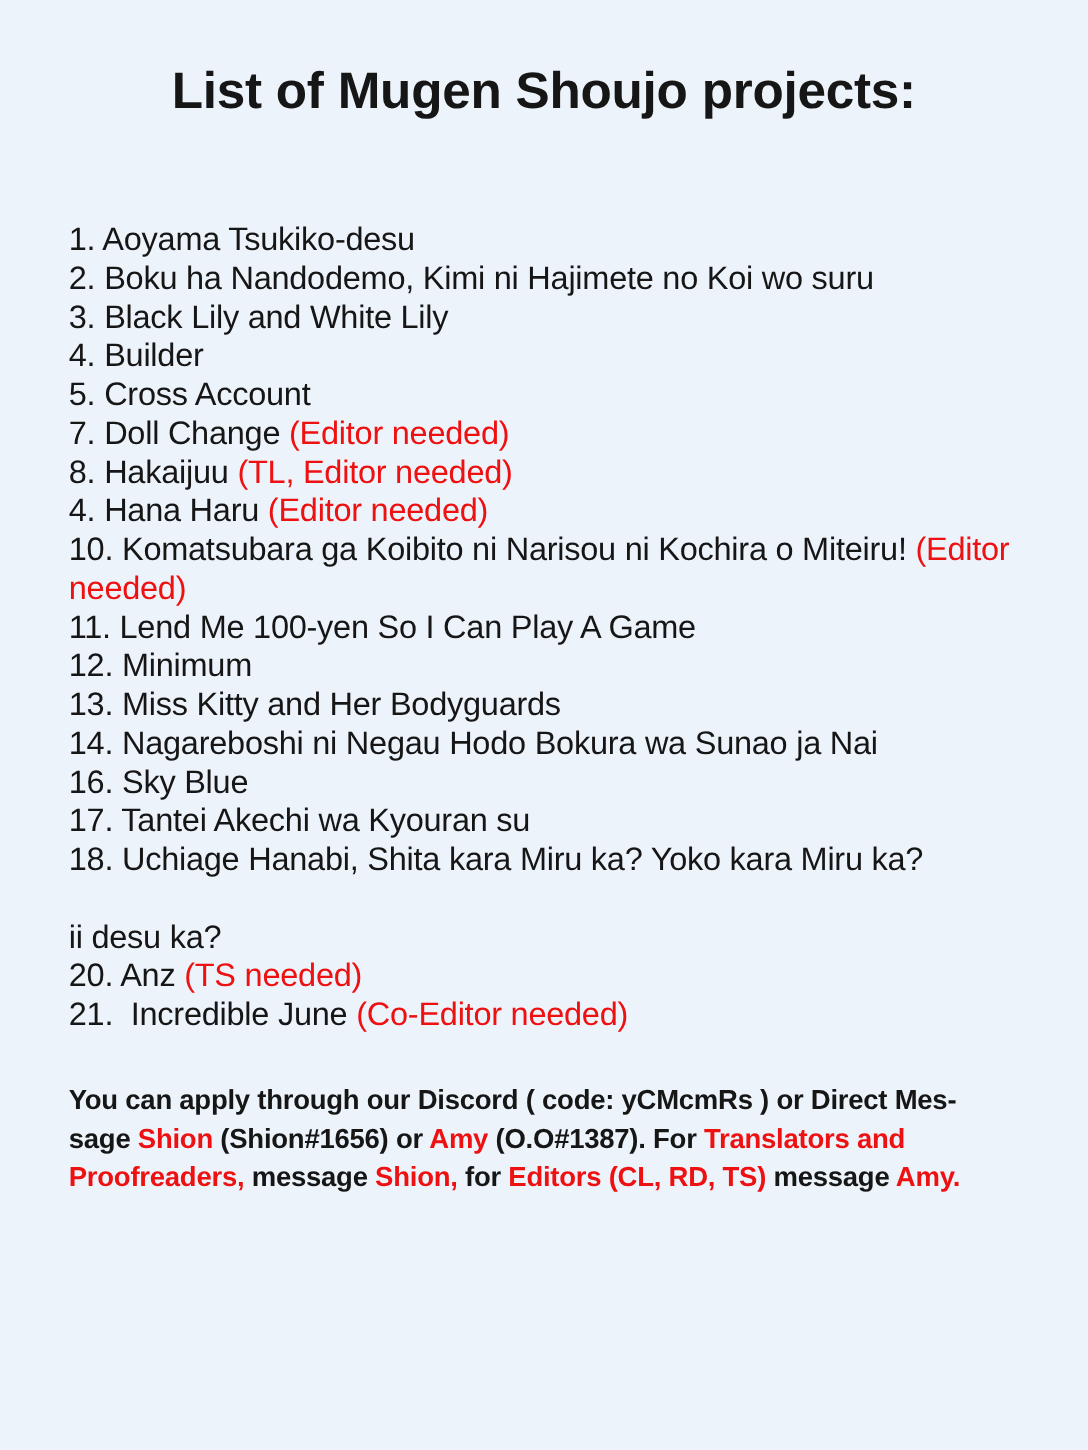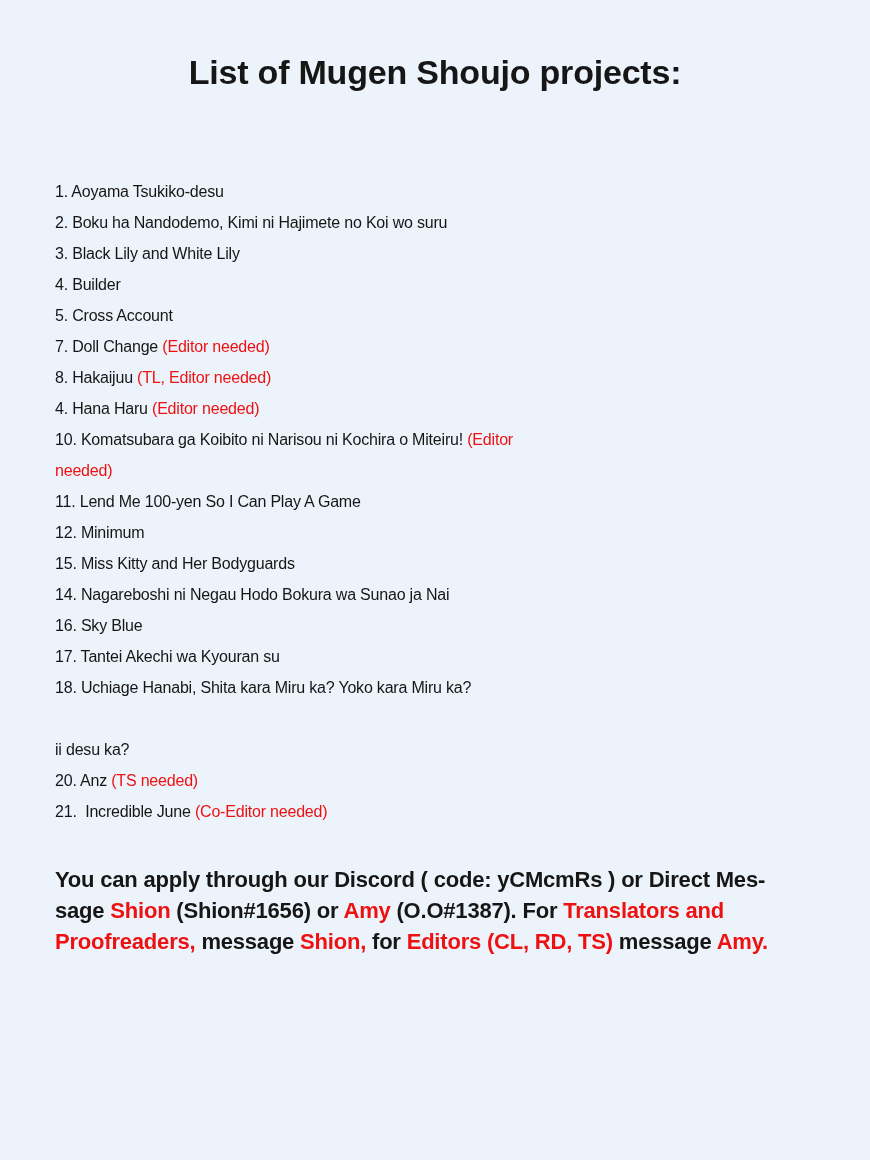--- a/index.html
+++ b/index.html
@@ -17,32 +17,32 @@
   }
   .page {
     width: 870px;
     height: 1160px;
     box-sizing: border-box;
   }
   .title {
     margin: 0;
     padding-top: 52px;
     text-align: center;
-    font-size: 34px;
+    font-size: 41px;
     line-height: 40px;
     font-weight: 600;
     color: #161616;
   }
   .project-list {
     margin: 84px 48px 0 55px;
     width: 767px;
   }
   .item {
     margin: 0;
-    font-size: 16px;
+    font-size: 26px;
     line-height: 31px;
     white-space: pre-wrap;
     word-break: normal;
   }
   .footer-note {
     margin: 37px 48px 0 55px;
     width: 767px;
     font-size: 22px;
     line-height: 31px;
     white-space: pre-wrap;
@@ -62,21 +62,21 @@
       <p class="item"><span>2. Boku ha Nandodemo, Kimi ni Hajimete no Koi wo suru</span></p>
       <p class="item"><span>3. Black Lily and White Lily</span></p>
       <p class="item"><span>4. Builder</span></p>
       <p class="item"><span>5. Cross Account</span></p>
       <p class="item"><span>7. Doll Change </span><span class="red">(Editor needed)</span></p>
       <p class="item"><span>8. Hakaijuu </span><span class="red">(TL, Editor needed)</span></p>
       <p class="item"><span>4. Hana Haru </span><span class="red">(Editor needed)</span></p>
       <p class="item"><span>10. Komatsubara ga Koibito ni Narisou ni Kochira o Miteiru! </span><span class="red">(Editor</span><br><span class="red">needed)</span></p>
       <p class="item"><span>11. Lend Me 100-yen So I Can Play A Game</span></p>
       <p class="item"><span>12. Minimum</span></p>
-      <p class="item"><span>15. Miss Kitty and Her Bodyguards</span></p>
+      <p class="item"><span>13. Miss Kitty and Her Bodyguards</span></p>
       <p class="item"><span>14. Nagareboshi ni Negau Hodo Bokura wa Sunao ja Nai</span></p>
       <p class="item"><span>16. Sky Blue</span></p>
       <p class="item"><span>17. Tantei Akechi wa Kyouran su</span></p>
       <p class="item"><span>18. Uchiage Hanabi, Shita kara Miru ka? Yoko kara Miru ka?</span></p>
       <p class="item"><br><span>ii desu ka?</span></p>
       <p class="item"><span>20. Anz </span><span class="red">(TS needed)</span></p>
       <p class="item"><span>21.  Incredible June </span><span class="red">(Co-Editor needed)</span></p>
     </section>
   <p class="footer-note"><span>You can apply through our Discord ( code: yCMcmRs ) or Direct Mes-</span><br><span>sage </span><span class="red">Shion</span><span> (Shion#1656) or </span><span class="red">Amy</span><span> (O.O#1387). For </span><span class="red">Translators and</span><br><span class="red">Proofreaders,</span><span> message </span><span class="red">Shion,</span><span> for </span><span class="red">Editors (CL, RD, TS)</span><span> message </span><span class="red">Amy.</span></p>
 </main>

